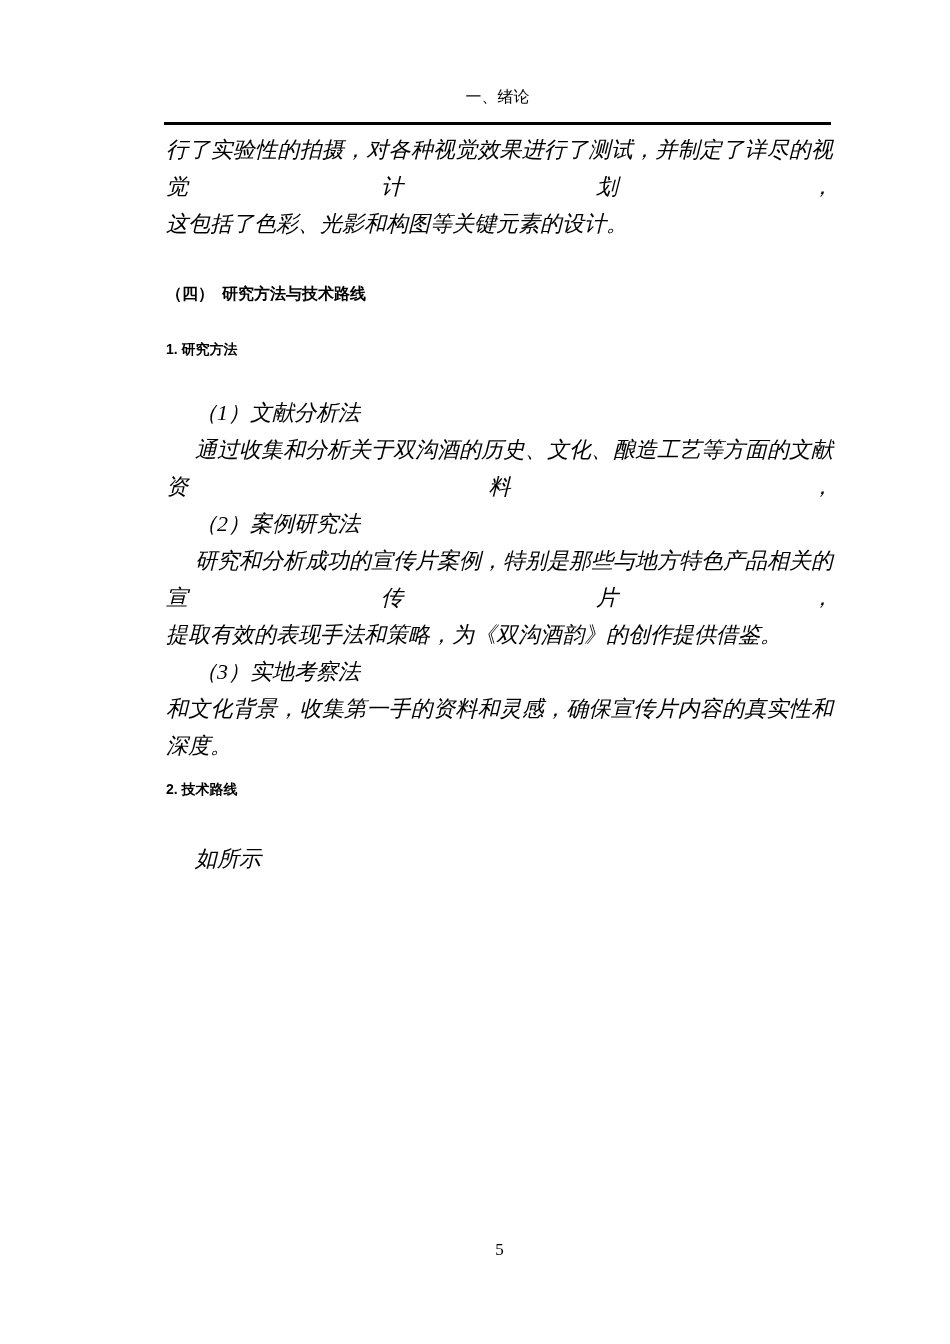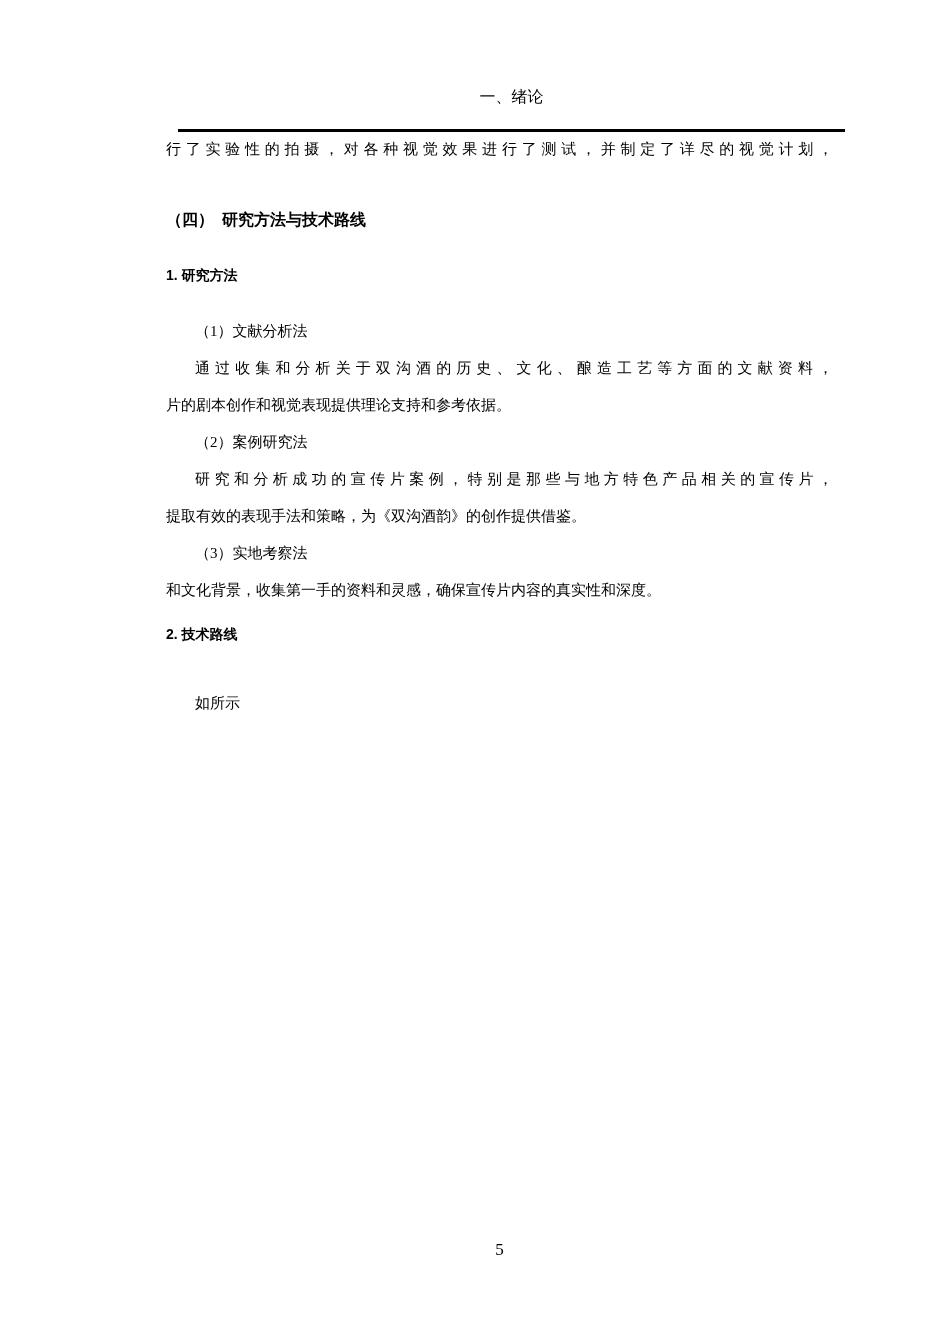--- a/index.html
+++ b/index.html
@@ -11,39 +11,40 @@
     position: relative;
     width: 950px;
     height: 1344px;
     background: #ffffff;
     color: #000000;
     font-family: "Liberation Serif", "DejaVu Serif", serif;
     overflow: hidden;
   }
   .header {
     position: absolute;
-    left: 178px;
+    left: 164px;
     top: 88px;
     width: 667px;
     text-align: center;
     font-size: 16px;
     line-height: 18px;
-    padding-bottom: 23px;
+    padding-bottom: 16px;
     border-bottom: 3px solid #000000;
   }
   .content {
     position: absolute;
     left: 166px;
     top: 131px;
     width: 667px;
   }
   .doc-line {
-    font-size: 15px;
+    font-size: 22px;
     line-height: 37px;
     text-align: justify;
+    font-style: italic;
   }
   .fill {
     text-align-last: justify;
   }
   .indent {
     text-indent: 29px;
   }
   .sec-heading {
     margin: 35px 0 0 0;
     font-family: "Liberation Sans", "DejaVu Sans", sans-serif;
@@ -55,21 +56,21 @@
     margin: 25px 0 0 0;
     font-family: "Liberation Sans", "DejaVu Sans", sans-serif;
     font-weight: bold;
     font-size: 14px;
     line-height: 26px;
   }
   .sub-heading.sub2 {
     margin-top: 12px;
   }
   .block {
-    margin-top: 25px;
+    margin-top: 32px;
   }
   .para.intro {
     margin-top: 0;
   }
   .para.last-para {
     margin-top: 38px;
   }
   .footer {
     position: absolute;
     left: 166px;
@@ -86,31 +87,31 @@
 <div class="page">
 
   <div class="header">
     <span>一、绪论</span>
   </div>
 
   <div class="content">
 
     <div class="para intro">
       <div class="doc-line fill">行了实验性的拍摄，对各种视觉效果进行了测试，并制定了详尽的视觉计划，</div>
+      <div class="doc-line">这包括了色彩、光影和构图等关键元素的设计。</div>
     </div>
 
     <h2 class="sec-heading">（四） 研究方法与技术路线</h2>
 
     <h3 class="sub-heading">1. 研究方法</h3>
 
     <div class="block">
 
       <div class="doc-line indent">（1）文献分析法</div>
       <div class="doc-line indent fill">通过收集和分析关于双沟酒的历史、文化、酿造工艺等方面的文献资料，</div>
-      <div class="doc-line">片的剧本创作和视觉表现提供理论支持和参考依据。</div>
 
       <div class="doc-line indent">（2）案例研究法</div>
       <div class="doc-line indent fill">研究和分析成功的宣传片案例，特别是那些与地方特色产品相关的宣传片，</div>
       <div class="doc-line">提取有效的表现手法和策略，为《双沟酒韵》的创作提供借鉴。</div>
 
       <div class="doc-line indent">（3）实地考察法</div>
       <div class="doc-line">和文化背景，收集第一手的资料和灵感，确保宣传片内容的真实性和深度。</div>
 
     </div>
 

